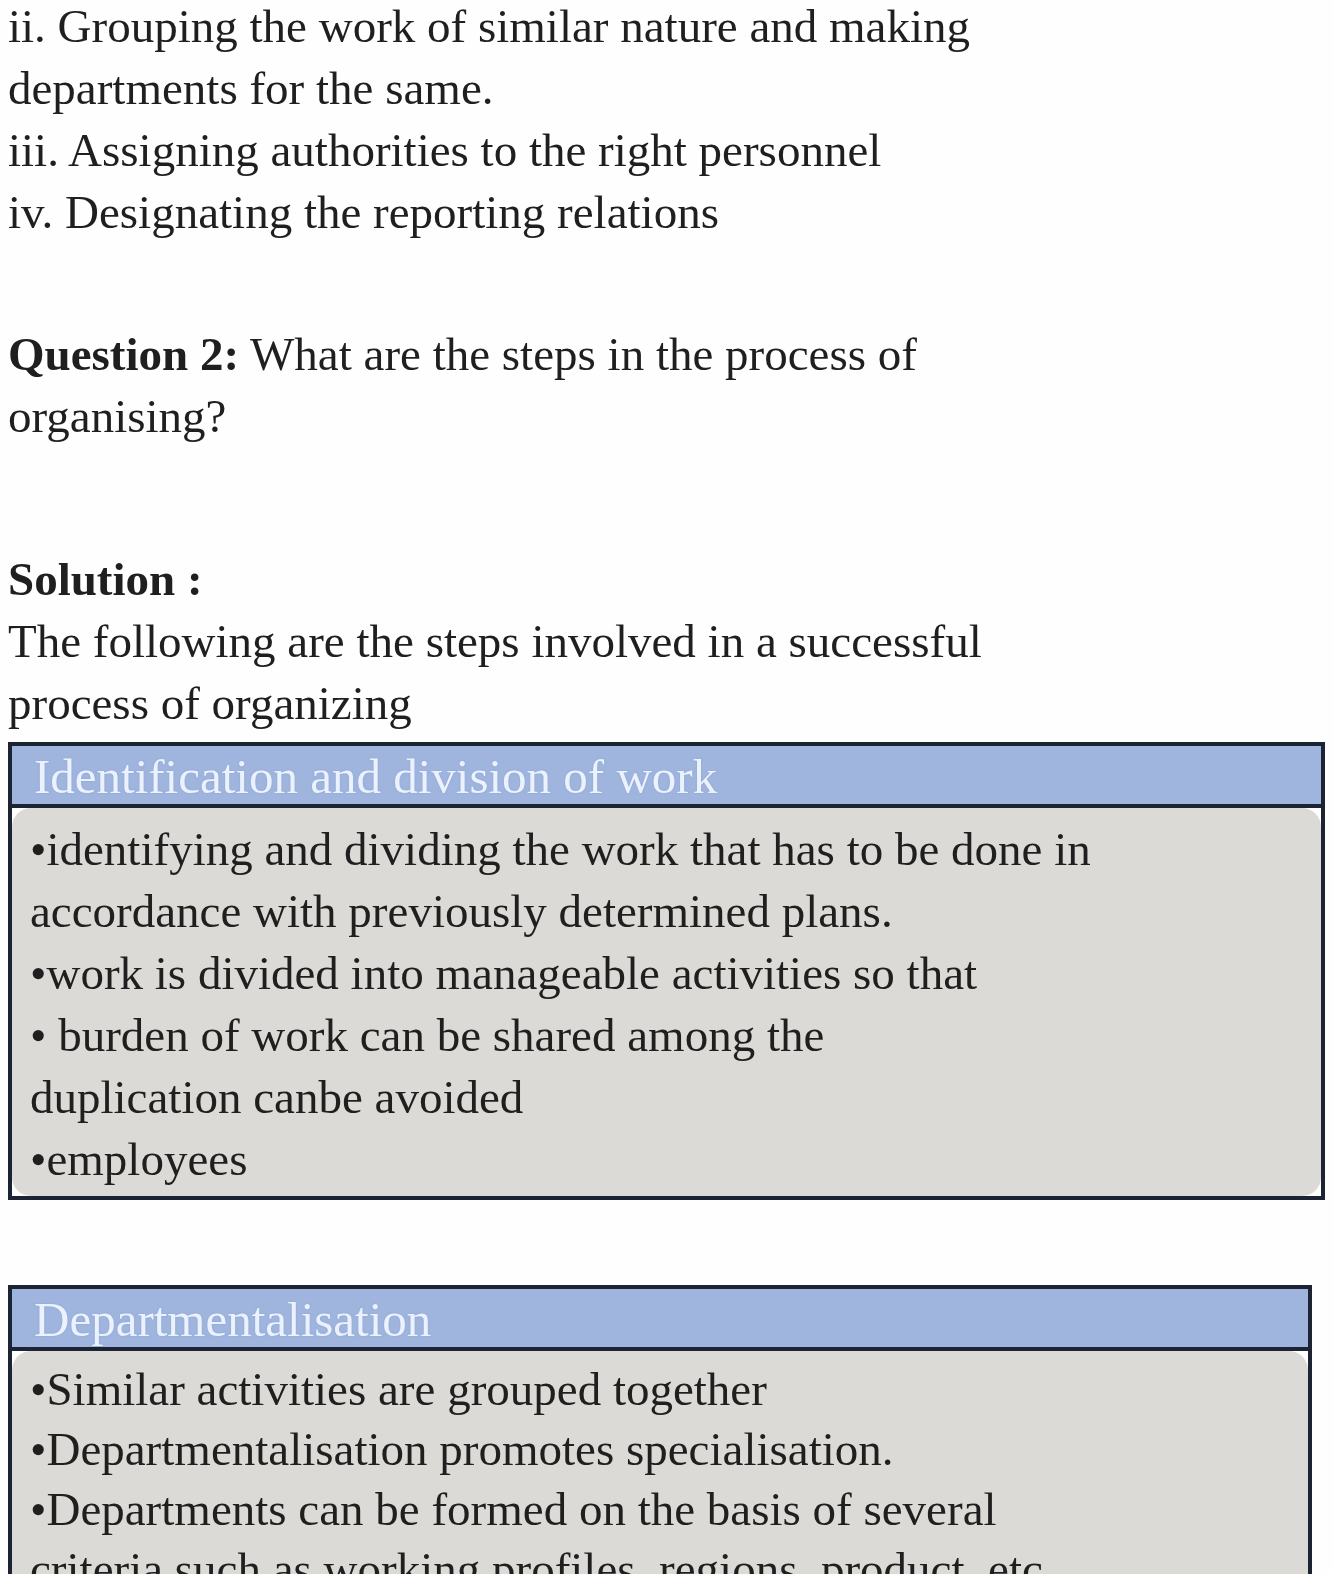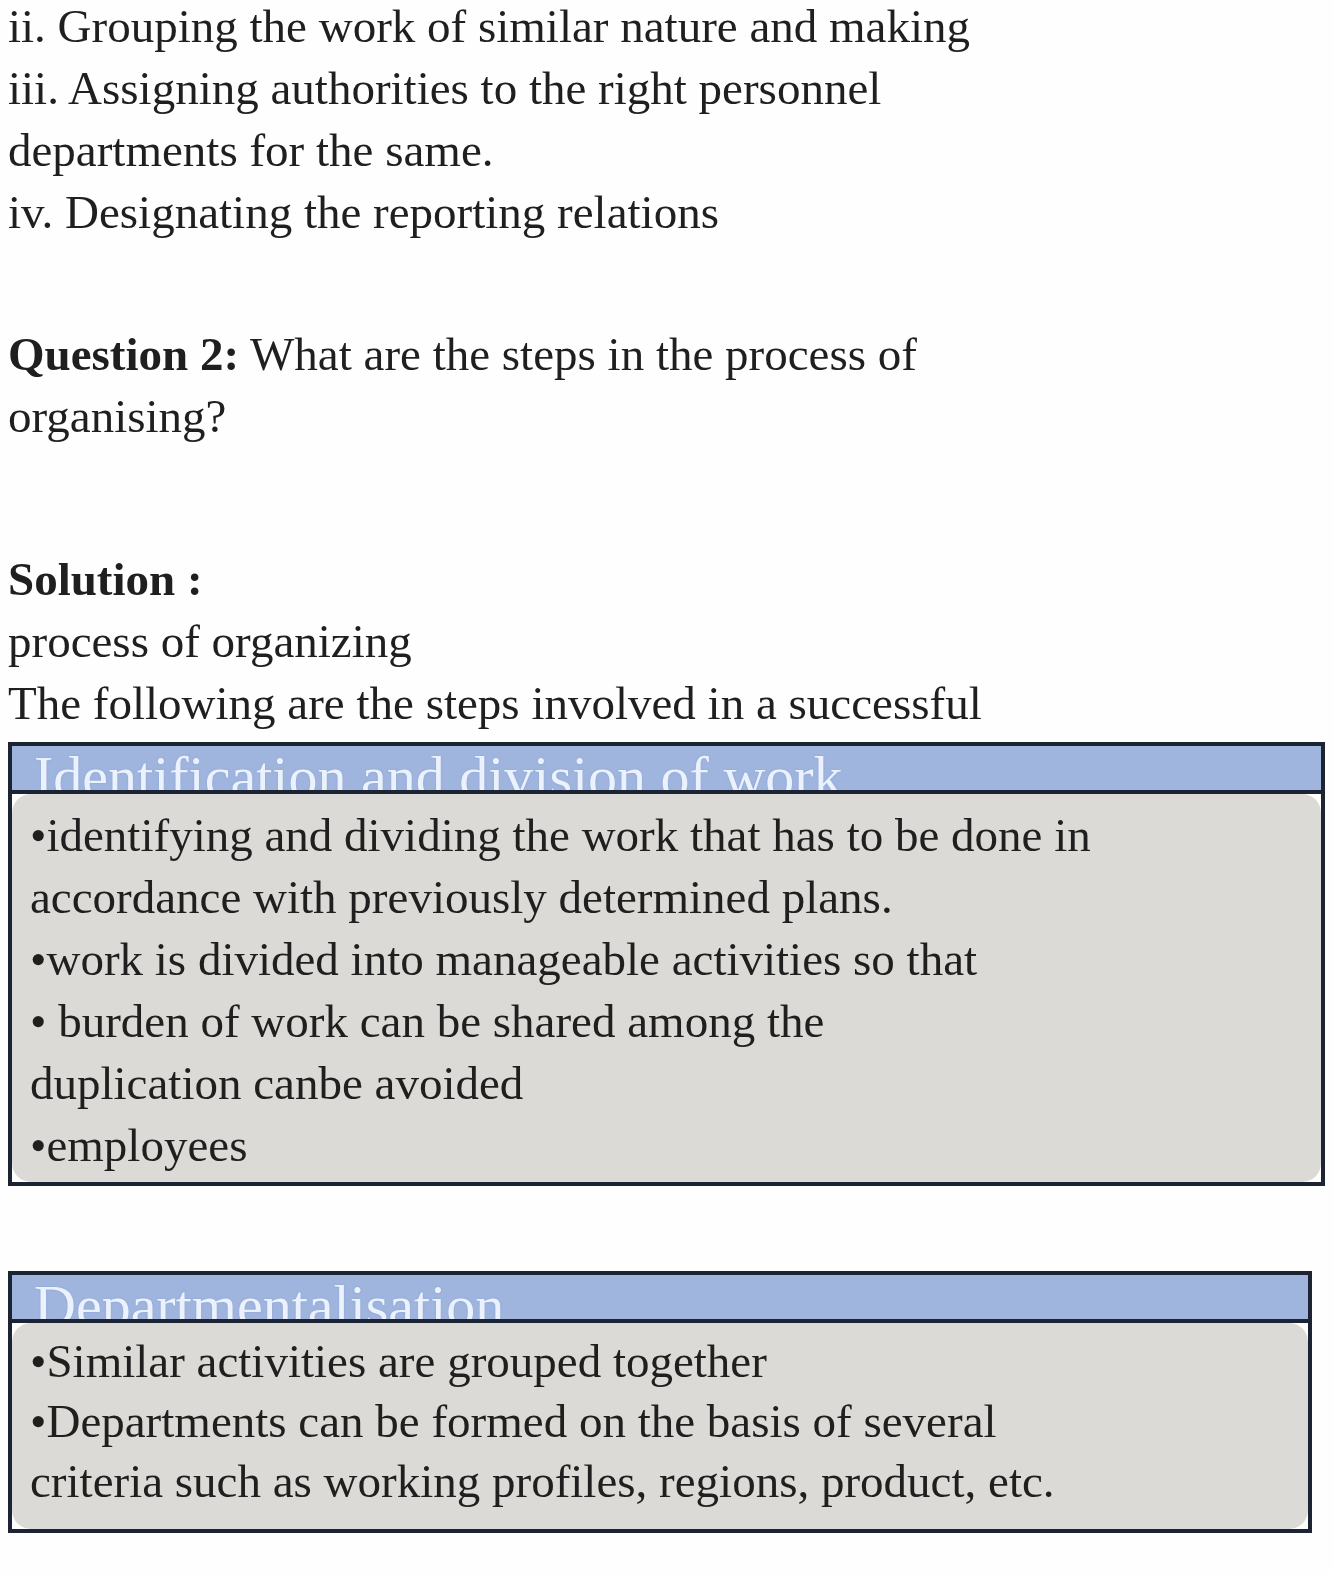--- a/index.html
+++ b/index.html
@@ -41,24 +41,24 @@
 
   .solution { margin-top: 101px; }
 
   .step-box {
     margin-top: 8px;
     border: 4px solid var(--border);
   }
   .step-header {
     background: var(--header-bg);
     border-bottom: 4px solid var(--border);
-    height: 48px;
+    height: 62px;
     line-height: 62px;
     padding-left: 22px;
-    font-size: 58px;
+    font-size: 49px;
     color: var(--header-text);
     white-space: nowrap;
     overflow: hidden;
     text-shadow: 0 0 2px rgba(120,150,205,0.55);
   }
   .step-body {
     background: var(--body-bg);
     padding: 10px 4px 6px 18px;
     border-radius: 19px;
   }
@@ -68,37 +68,37 @@
   .step-box-2 .step-body { padding-top: 8px; padding-bottom: 18px; }
   .step-box-2 .step-body .line { line-height: 60px; }
 </style>
 </head>
 <body>
 
 <div class="page">
 
   <section class="intro">
       <div class="line">ii. Grouping the work of similar nature and making</div>
+      <div class="line">departments for the same.</div>
       <div class="line">iii. Assigning authorities to the right personnel</div>
-      <div class="line">departments for the same.</div>
       <div class="line">iv. Designating the reporting relations</div>
     </section>
 
   <section class="question">
     <div class="line">
       <span class="bold">Question 2:</span><span> What are the steps in the process of</span>
     </div>
     <div class="line">organising?</div>
   </section>
 
   <section class="solution">
     <div class="line bold">Solution :</div>
     <div>
+        <div class="line">The following are the steps involved in a successful</div>
         <div class="line">process of organizing</div>
-        <div class="line">The following are the steps involved in a successful</div>
       </div>
   </section>
 
   <div class="step-box step-box-1">
     <div class="step-header">
       <span>Identification and division of work</span>
     </div>
     <div class="step-body">
         <div class="line">•identifying and dividing the work that has to be done in</div>
         <div class="line">accordance with previously determined plans.</div>
@@ -108,18 +108,19 @@
         <div class="line">•employees</div>
       </div>
   </div>
 
   <div class="step-box step-box-2">
     <div class="step-header">
       <span>Departmentalisation</span>
     </div>
     <div class="step-body">
         <div class="line">•Similar activities are grouped together</div>
+        <div class="line">•Departmentalisation promotes specialisation.</div>
         <div class="line">•Departments can be formed on the basis of several</div>
         <div class="line">criteria such as working profiles, regions, product, etc.</div>
       </div>
   </div>
 
 </div>
 
 </body></html>

